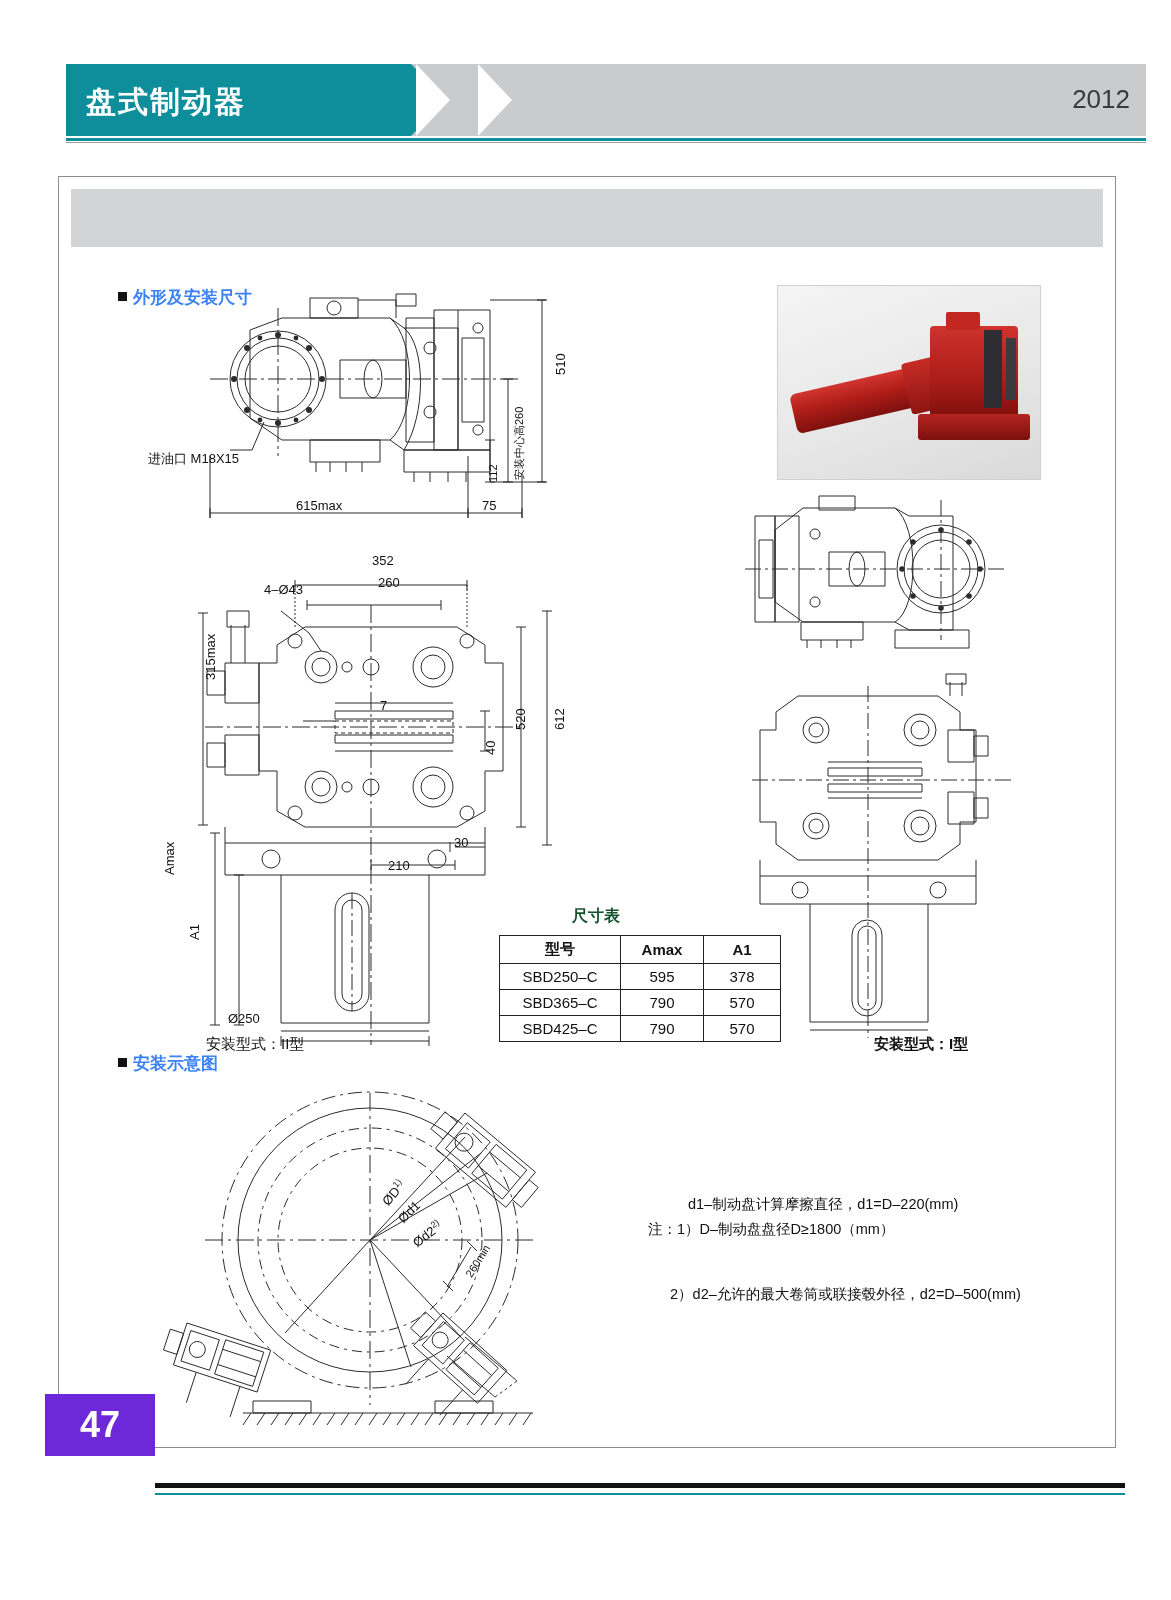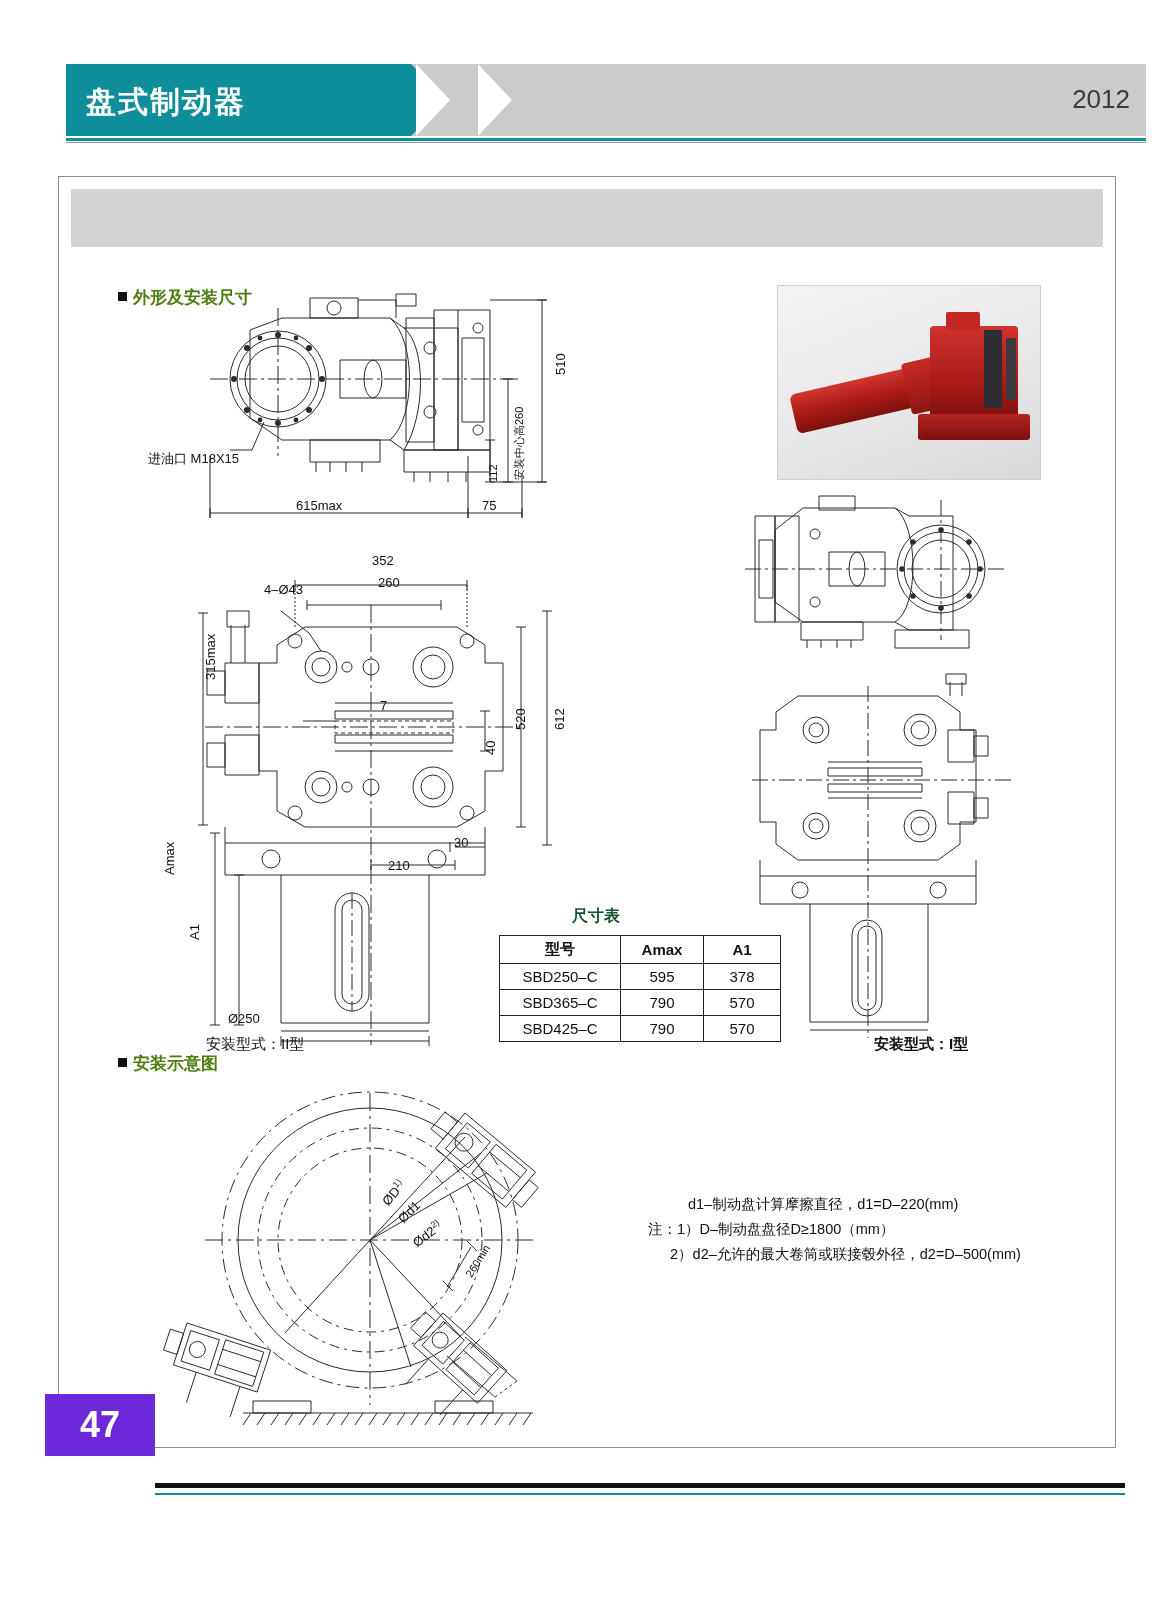--- a/index.html
+++ b/index.html
@@ -30,21 +30,21 @@
   .chev.c2{left:457px;}
   .hdr-year{position:absolute;right:62px;top:20px;font-size:26px;color:#3b3b3b;}
   .hdr-rule{position:absolute;left:45px;top:74px;width:1080px;height:3px;background:#0e8e9b;}
   .hdr-rule2{position:absolute;left:45px;top:78px;width:1080px;height:1px;background:#9a9a9a;}
 
   
   .frame{position:absolute;left:58px;top:176px;width:1056px;height:1270px;border:1px solid #8d8d8d;background:#fff;}
   .sec-bar{position:absolute;left:12px;top:12px;width:1032px;height:58px;background:#d2d4d6;}
   .sec-title{position:absolute;left:56px;top:24px;font-size:29px;font-weight:bold;color:#111;letter-spacing:1px;}
 
-  .sub-h{position:absolute;font-size:17px;font-weight:bold;color:#4d7c0f;}
+  .sub-h{position:absolute;font-size:17px;font-weight:bold;color:#3b82f6;}
   .sub-h .sq{display:inline-block;width:9px;height:9px;background:#111;margin-right:6px;vertical-align:2px;}
   .lbl{position:absolute;font-size:13px;color:#111;white-space:nowrap;}
   .lbl.sm{font-size:11px;}
   .rot{transform-origin:left top;}
 
   
   .photo{position:absolute;left:777px;top:285px;width:262px;height:193px;
      background:linear-gradient(160deg,#f4f4f4 0%,#e8e8e8 55%,#d9d9d9 100%);border:1px solid #d0d0d0;overflow:hidden;}
   .ph-cyl{position:absolute;left:14px;top:94px;width:130px;height:40px;border-radius:6px;
      background:linear-gradient(180deg,#d2352f 0%,#b01d18 45%,#7d100d 100%);transform:rotate(-13deg);}
@@ -61,21 +61,21 @@
   
   .dimtab{position:absolute;left:499px;top:935px;border-collapse:collapse;font-size:15px;}
   .dimtab td,.dimtab th{border:1px solid #222;padding:4px 10px;text-align:center;color:#111;font-weight:normal;}
   .dimtab th{font-weight:bold;}
   .tab-cap{position:absolute;left:572px;top:906px;font-size:16px;font-weight:bold;color:#14532d;}
 
   
   .formula{position:absolute;left:648px;top:1192px;font-size:14.5px;line-height:25px;color:#111;}
   .formula div{white-space:nowrap;}
   .ind1{padding-left:40px;}
-  .ind2{padding-left:22px;}
+  .ind2{padding-left:22px;margin-top:40px;}
 
   
   .foot-num{position:absolute;left:45px;top:1394px;width:110px;height:62px;background:#6d28d9;
      color:#fff;font-size:36px;font-weight:bold;display:flex;align-items:center;justify-content:center;}
   .foot-l1{position:absolute;left:155px;top:1483px;width:970px;height:5px;background:#111;}
   .foot-l2{position:absolute;left:155px;top:1493px;width:970px;height:2px;background:#0e8e9b;}
 
   
   svg.dwg{position:absolute;overflow:visible;}
   svg.dwg *{vector-effect:non-scaling-stroke;}

